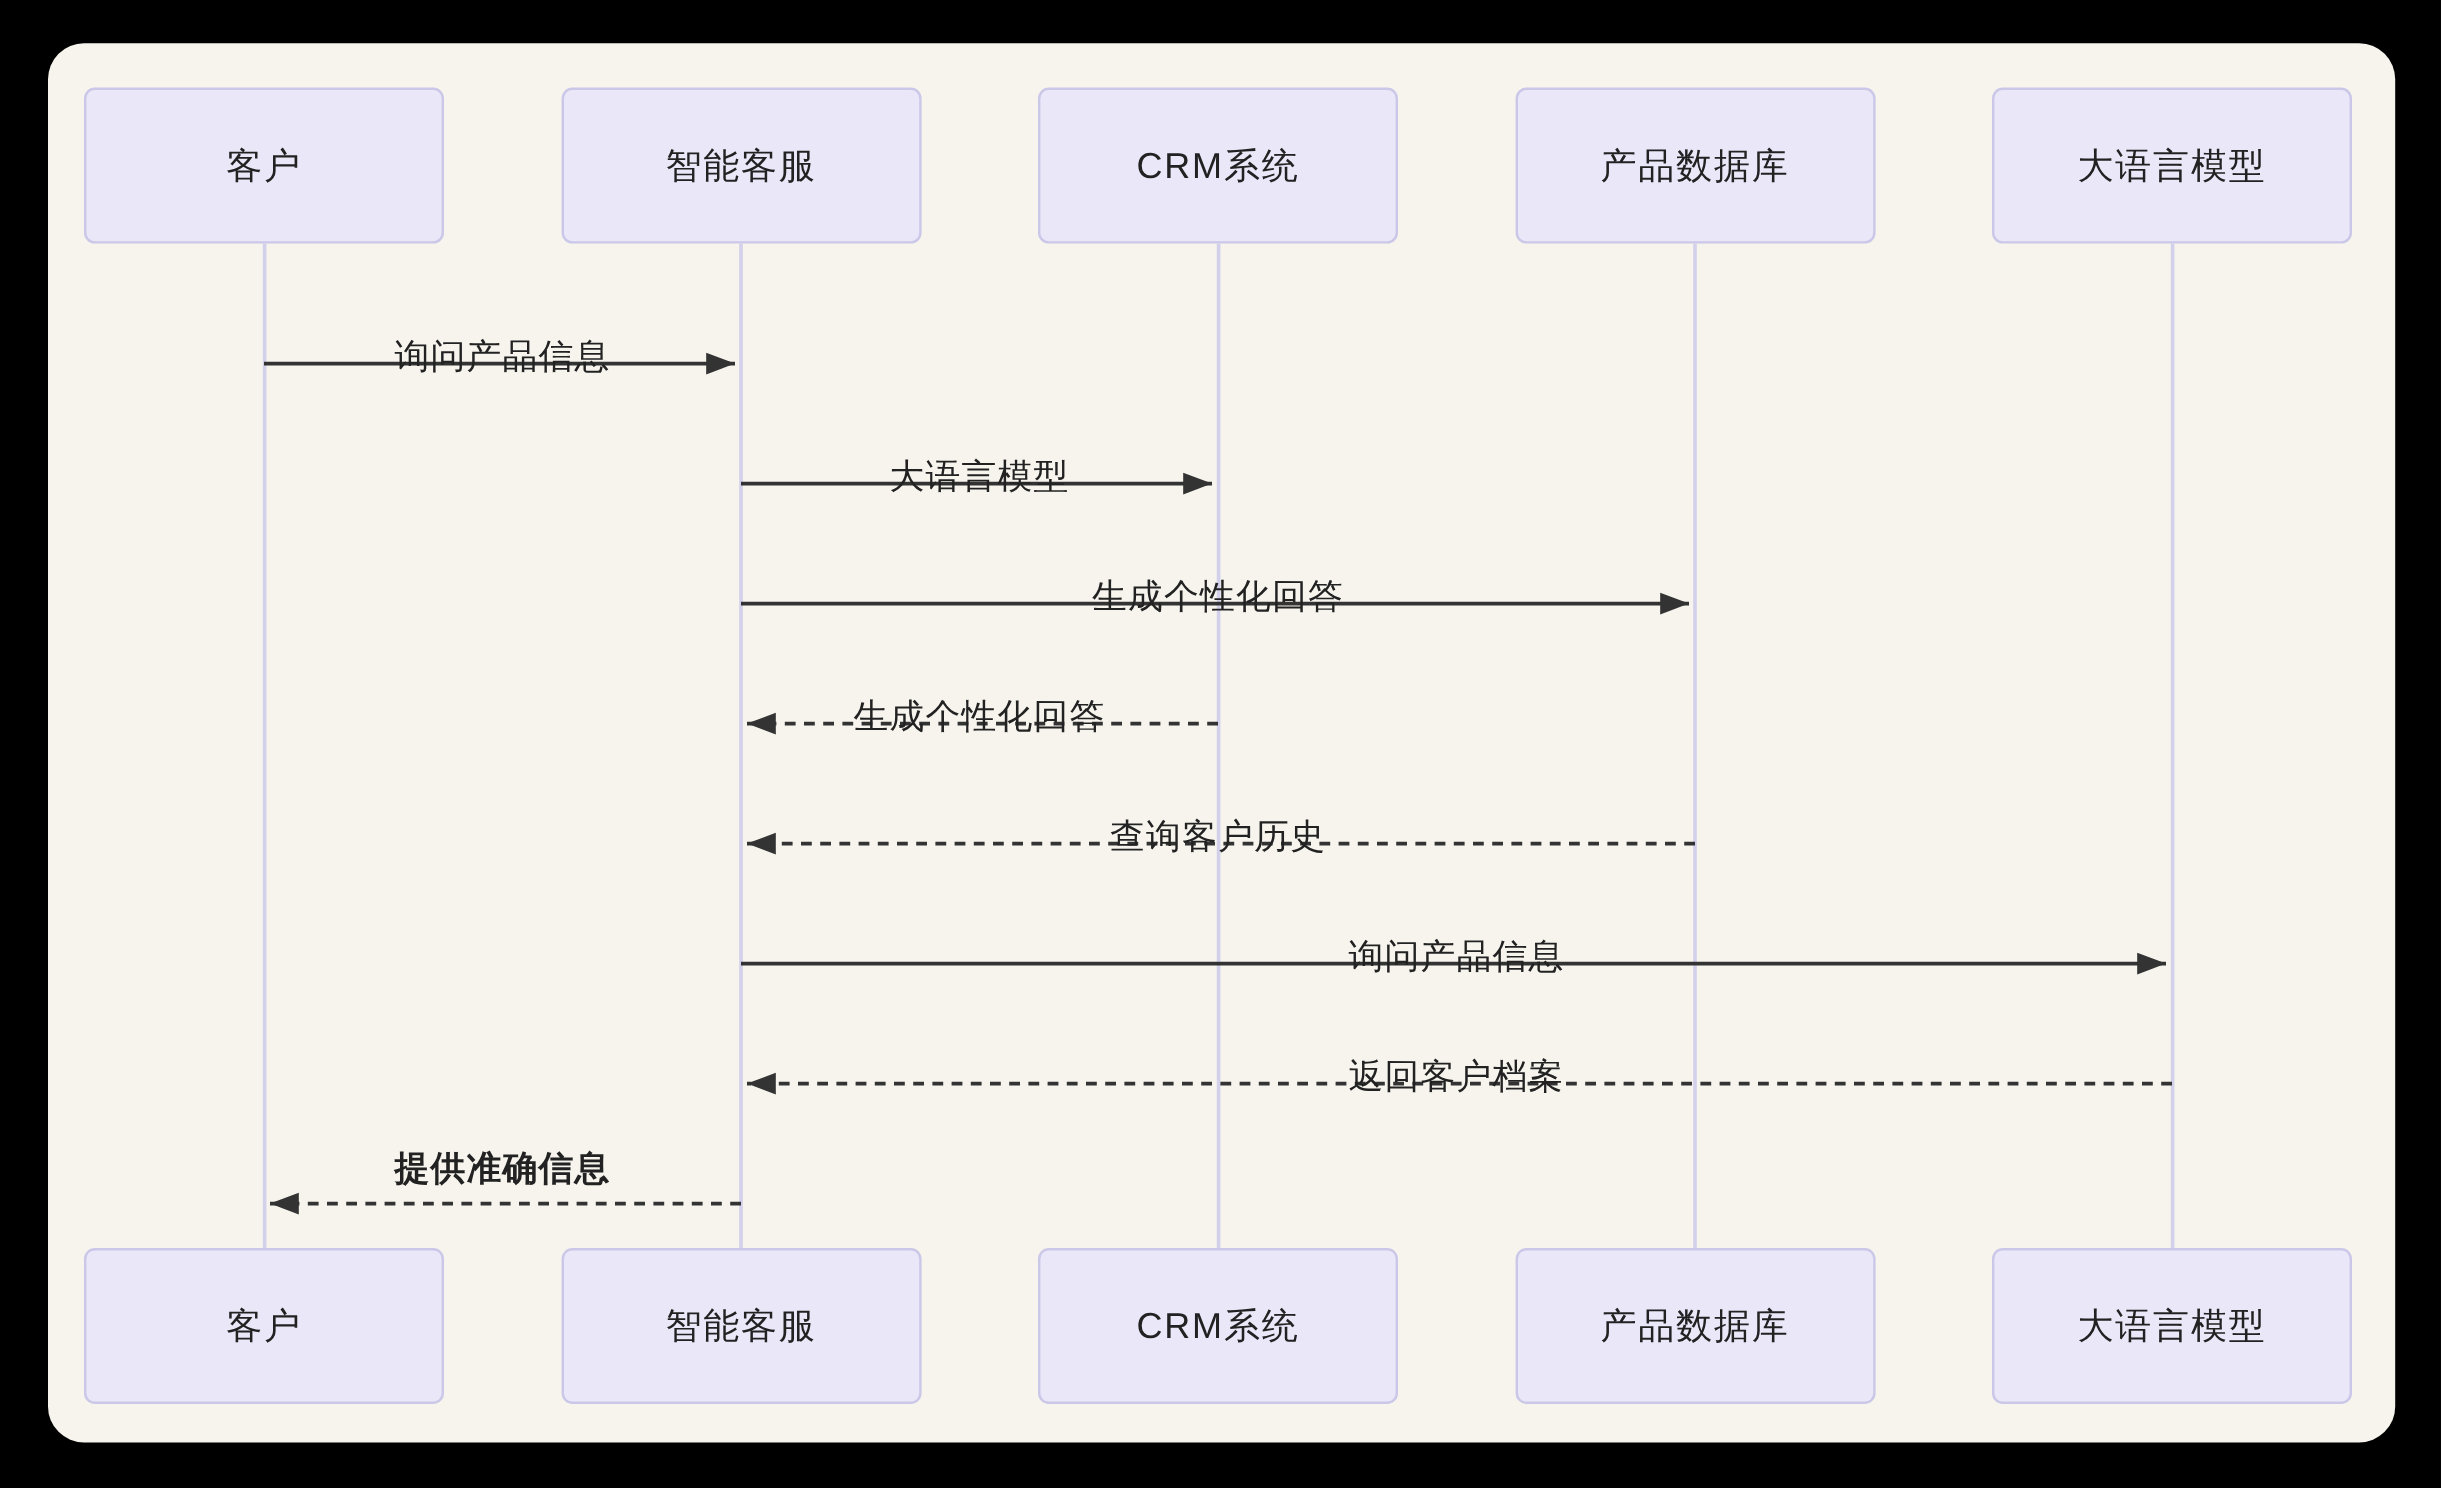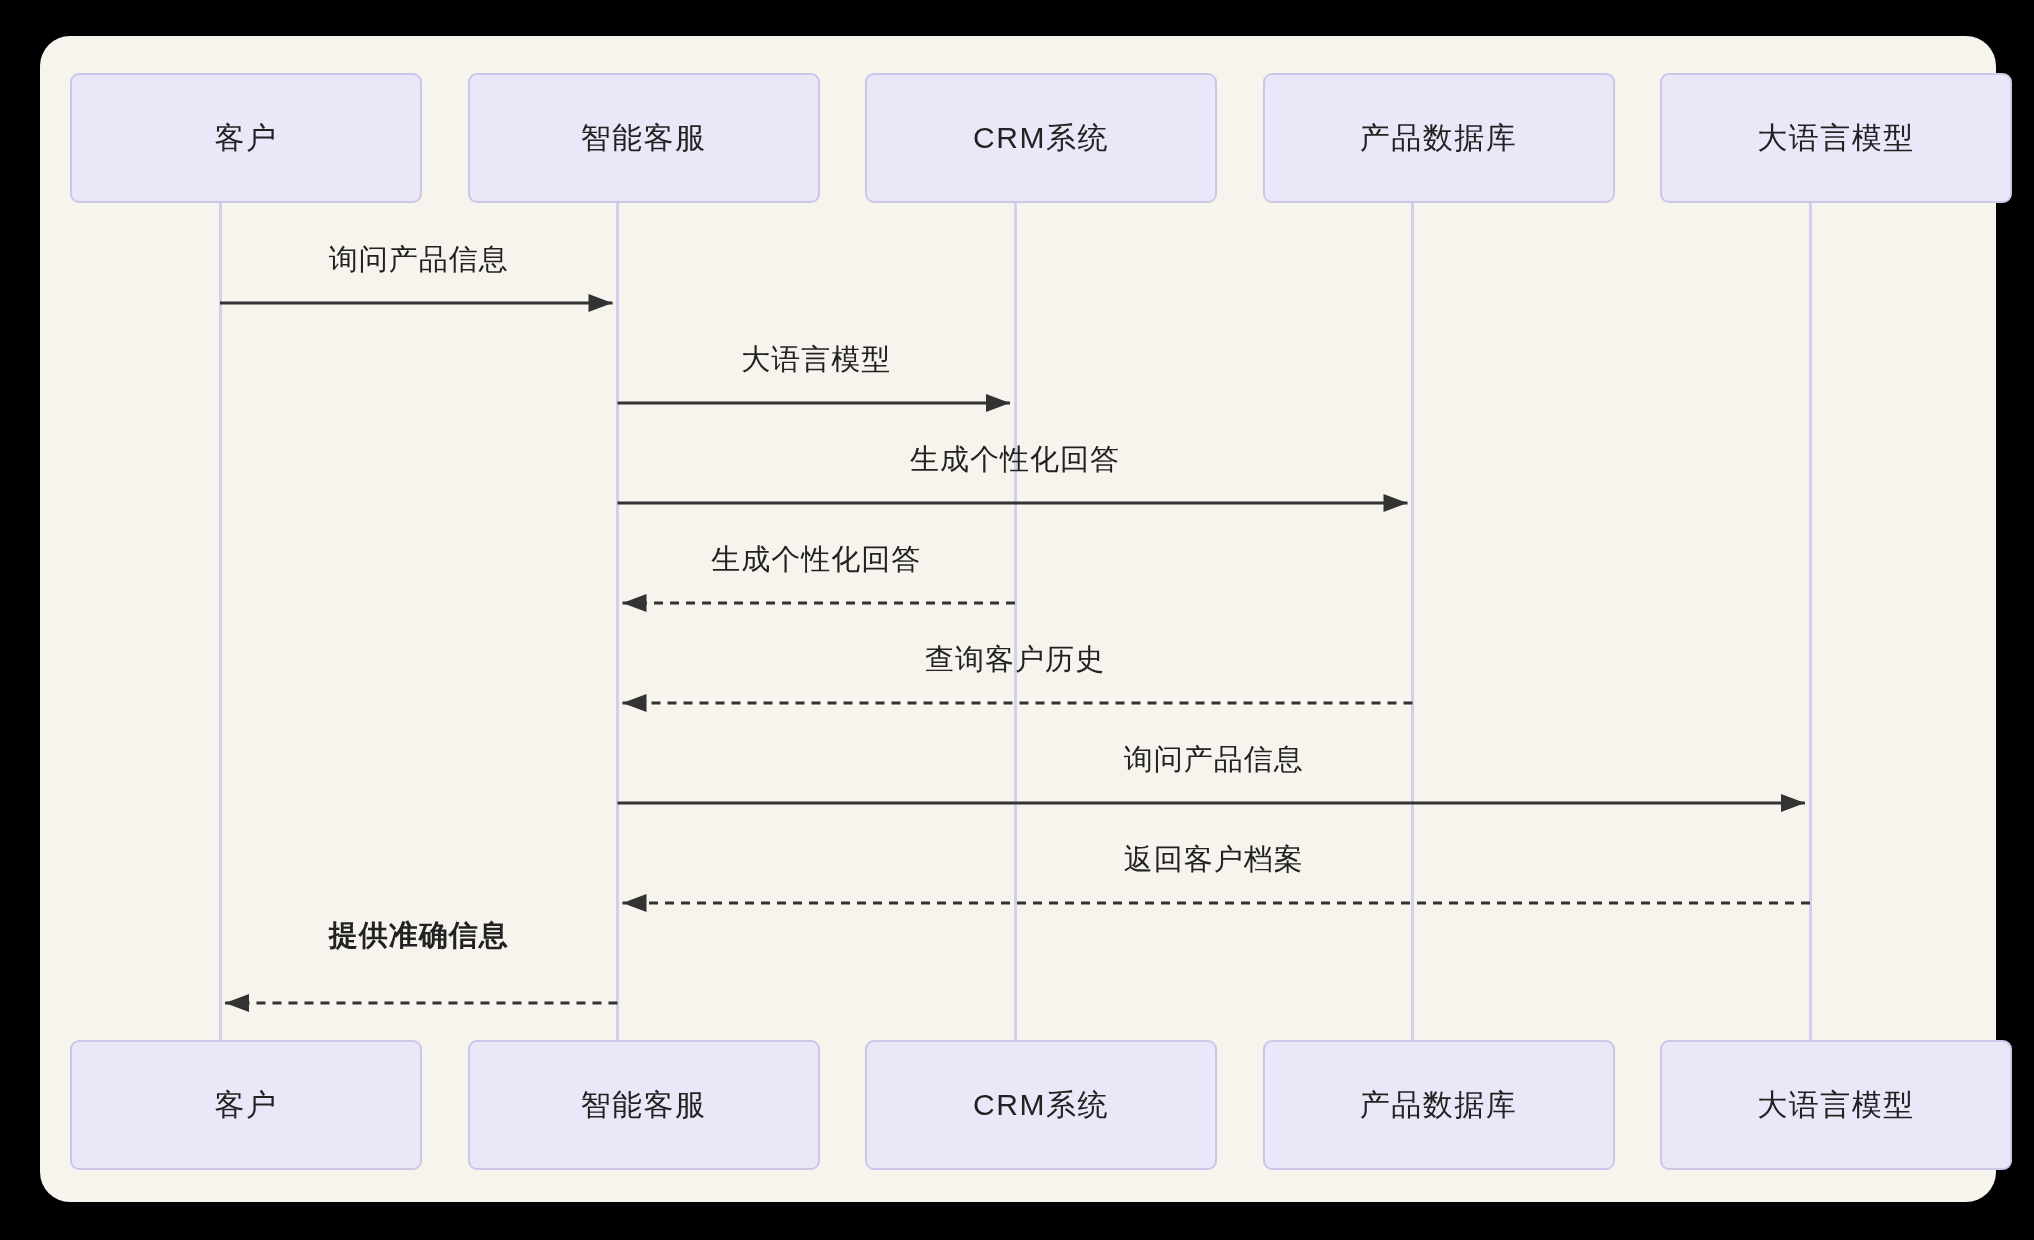--- a/index.html
+++ b/index.html
@@ -14,33 +14,33 @@
   }
   .lifeline{
     position:absolute;top:203px;height:837px;width:3px;
     background:var(--lifeline,#D3D0EC);z-index:1;
   }
   svg.arrows{position:absolute;left:0;top:0;z-index:2;}
   .msg-line{stroke:var(--arrow,#333);stroke-width:3;}
   .msg-line.dashed{stroke-dasharray:9 7;}
   #arrowhead path{fill:var(--arrow,#333);}
   .actor{
-    position:absolute;width:352px;height:130px;box-sizing:border-box;
+    position:absolute;width:300px;height:130px;box-sizing:border-box;
     background:var(--actor_fill,#E9E7F8);
     border:2px solid var(--actor_border,#CBC7E8);
     border-radius:9px;display:flex;align-items:center;justify-content:center;
     z-index:3;
   }
   .actor span{
     font-size:30px;font-weight:500;color:var(--text,#222);letter-spacing:1.5px;
   }
   .msg-label{
     position:absolute;transform:translateX(-50%);z-index:3;
     font-size:29px;font-weight:500;color:var(--text,#222);
-    letter-spacing:1px;white-space:nowrap;line-height:36px;
+    letter-spacing:1px;white-space:nowrap;line-height:36px;margin-top:39px;
   }
 </style>
 </head>
 <body>
 
 <div class="stage">
   <div class="panel"></div>
   <svg class="arrows" width="2034" height="1240" viewBox="0 0 2034 1240">
     <defs>
       <marker id="arrowhead" markerUnits="userSpaceOnUse" markerWidth="28" markerHeight="24" viewBox="0 0 28 24" refX="26" refY="12" orient="auto">

